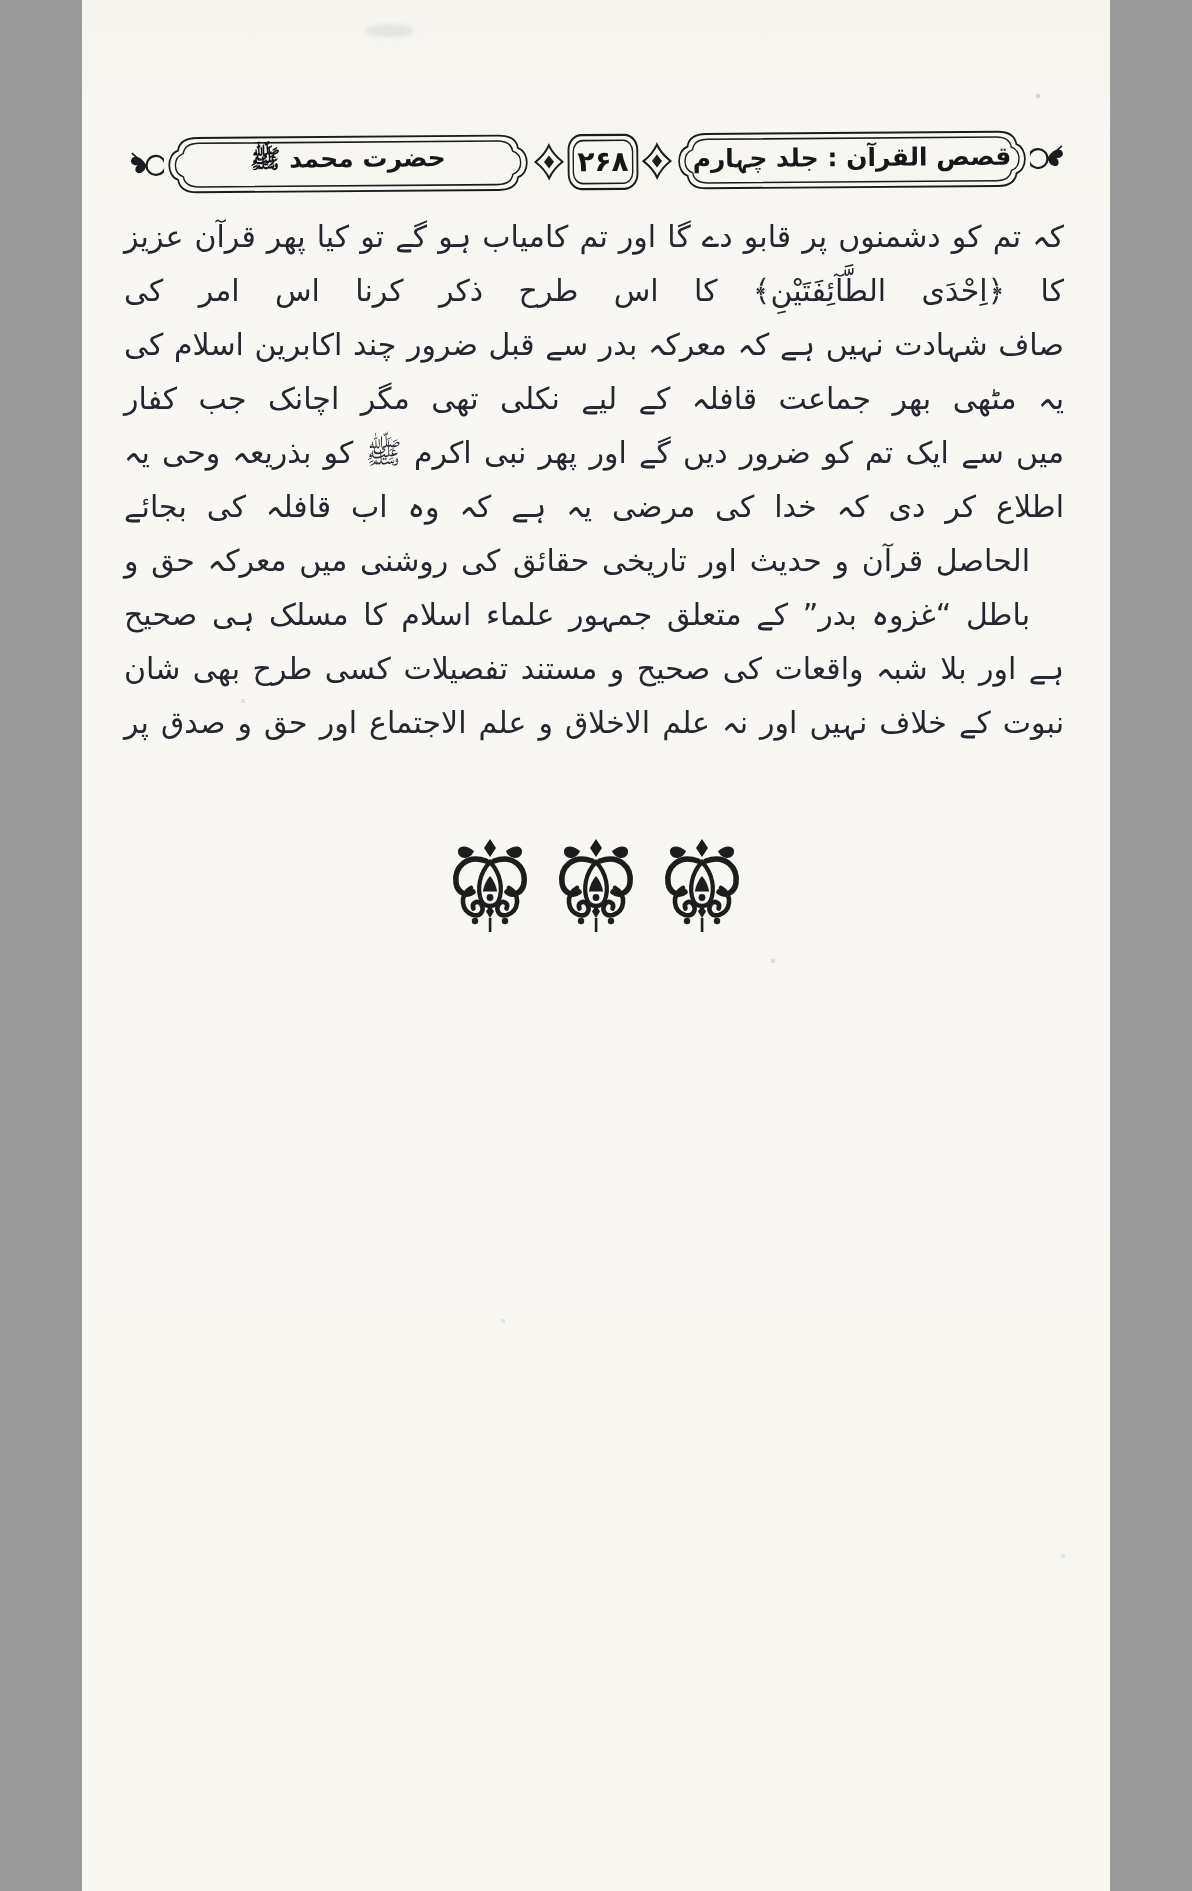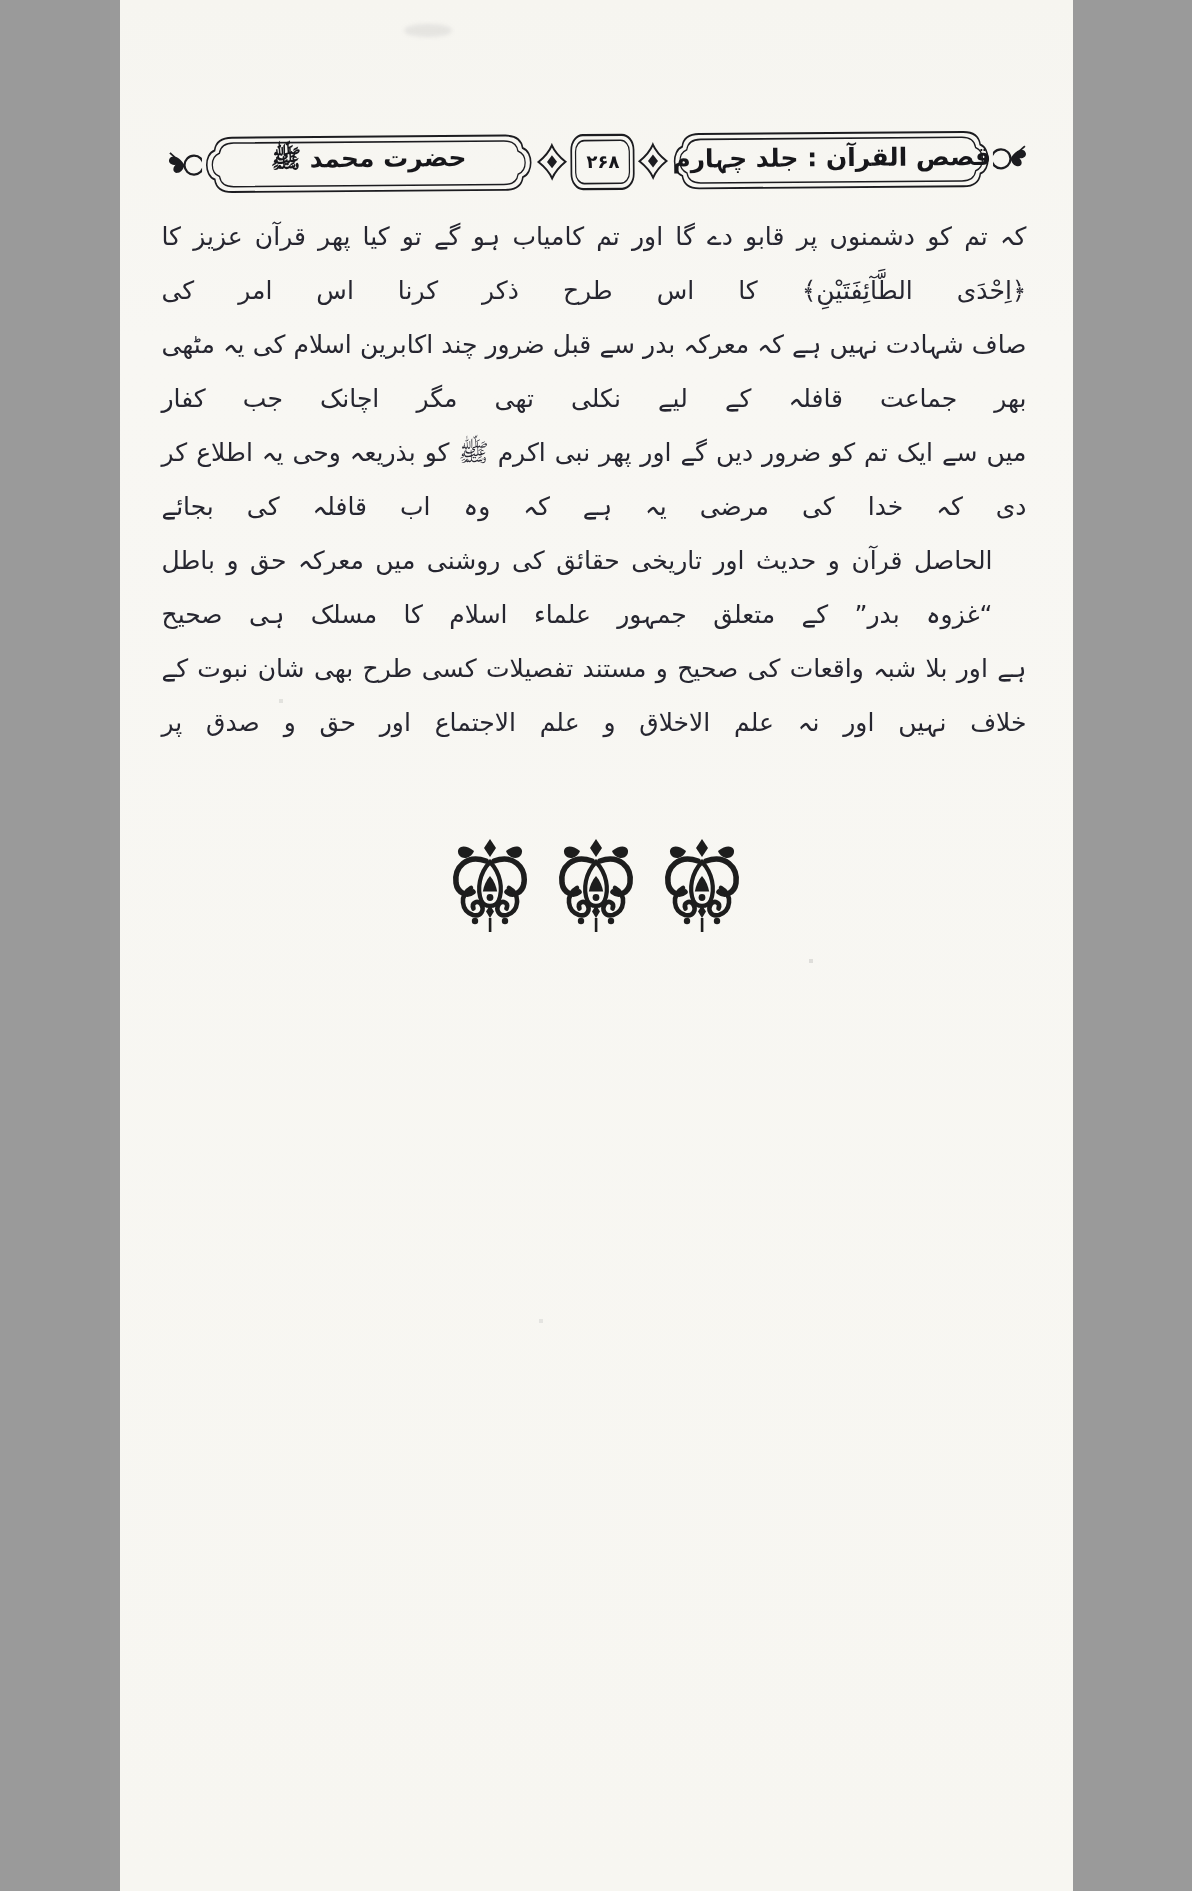--- a/index.html
+++ b/index.html
@@ -1,18 +1,18 @@
 <!DOCTYPE html>
 <html lang="ur" dir="ltr"><head>
 <meta charset="utf-8">
 <style>
   * { margin:0; padding:0; box-sizing:border-box; }
   html,body { background:#9a9a9a; }
   .page {
-    position:relative; width:953px; height:1891px; margin:0 auto;
+    position:relative; width:1028px; height:1891px; margin:0 auto;
     background:#f7f6f1;
     background-image: linear-gradient(180deg, #f6f5f0 0%, #f8f7f3 18%, #f7f6f1 100%);
     overflow:hidden;
     font-family:"DejaVu Sans", sans-serif;
     color:#26262e;
   }
   
   .header {
     position:absolute; top:120px; left:42px; right:40px; height:84px;
     display:flex; align-items:center; justify-content:space-between;
@@ -21,27 +21,27 @@
   .cartouche { position:relative; height:64px; display:flex; align-items:center; justify-content:center; }
   .cartouche svg.frame { position:absolute; inset:0; width:100%; height:100%; }
   .cartouche .ctext {
     position:relative; direction:rtl; font-size:25px; font-weight:bold;
     color:#17171b; letter-spacing:0.5px; padding-bottom:6px; white-space:nowrap;
   }
   .cartouche.left  { width:428px; }
   .cartouche.right { width:414px; }
   .numbox { position:relative; width:86px; height:60px; display:flex; align-items:center; justify-content:center; }
   .numbox svg.frame { position:absolute; inset:0; width:100%; height:100%; }
-  .numbox .ntext { position:relative; font-size:18px; font-weight:bold; color:#15151a; padding-bottom:2px; }
+  .numbox .ntext { position:relative; font-size:28px; font-weight:bold; color:#15151a; padding-bottom:2px; }
   .endleaf, .diamond { flex:none; display:block; }
   .flip { transform:scaleX(-1); }
   
   .bodytext {
     position:absolute; top:210px; left:42px; right:46px;
-    direction:rtl; font-size:25px; line-height:54px; color:#262630;
+    direction:rtl; font-size:30px; line-height:54px; color:#262630;
   }
   .bodyline { text-align:justify; text-align-last:justify; }
   .bodyline.pend { text-align-last:right; }
   .bodyline.indent { padding-right:34px; }
   
   .ornaments {
     position:absolute; top:836px; left:0; right:0;
     display:flex; justify-content:center; gap:22px;
   }
   .medallion { width:84px; height:100px; }

